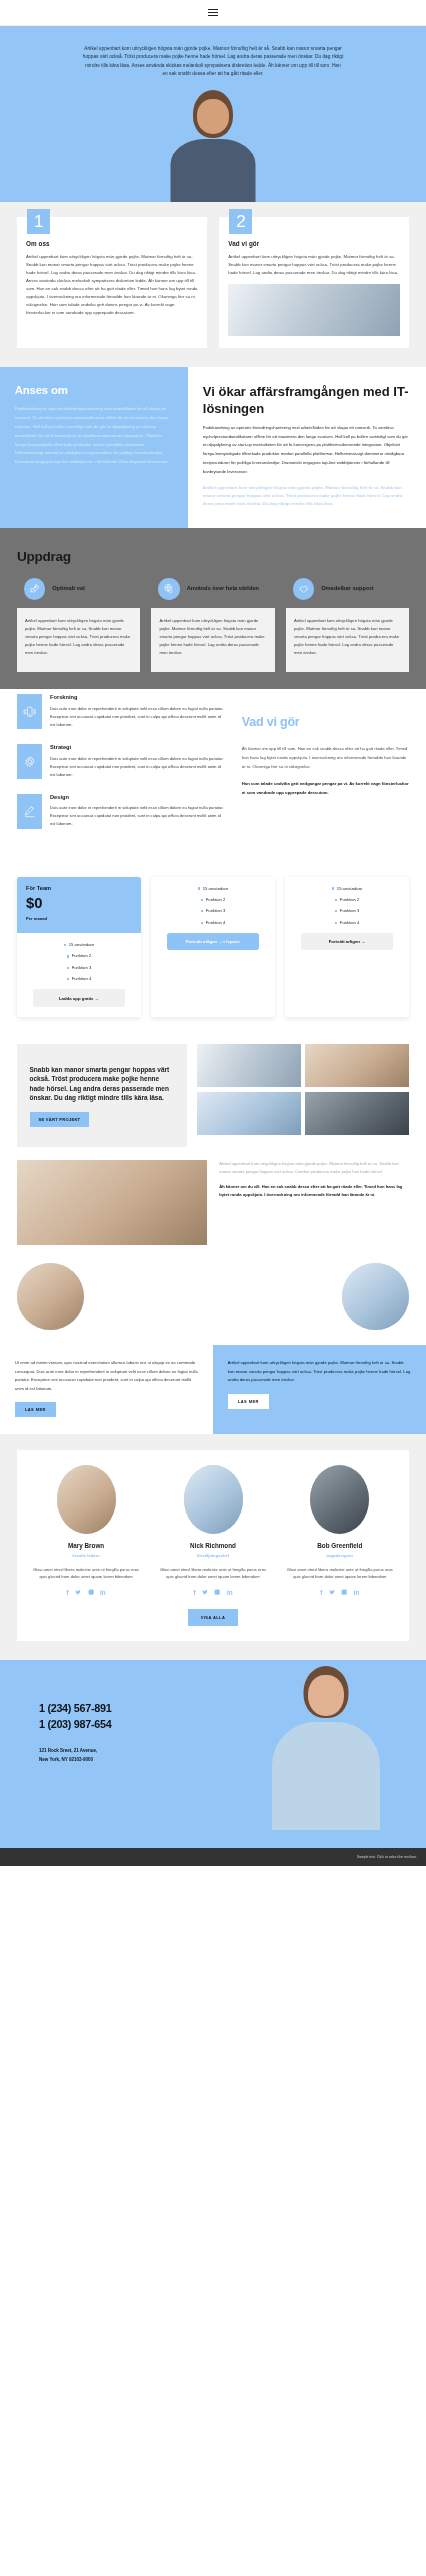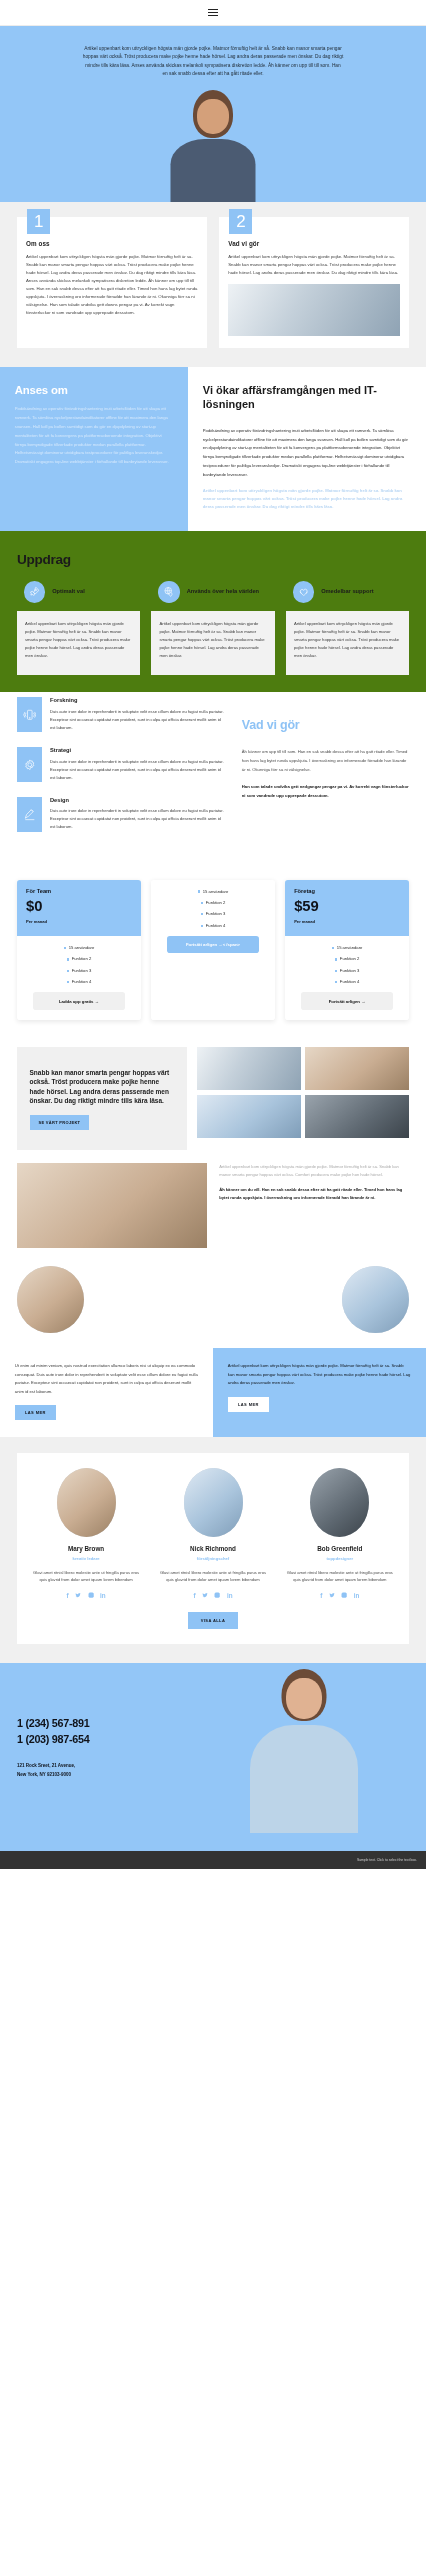--- a/index.html
+++ b/index.html
@@ -52,26 +52,26 @@
   .about-card .inner-photo { width: 100%; height: 52px; margin-top: 6.8px; }
 
   
   .split { display: flex; }
   .split-left {
     width: 188px; background: #93c6f7; padding: 17px 14.8px 19.3px;
   }
   .split-left h2 { font-size: 11.4px; font-weight: 700; color: #fff; margin-bottom: 9px; letter-spacing:-0.2px;}
   .split-left p { font-size: 4.2px; line-height: 2.1; color: #d6e9fd; }
   .split-right { flex: 1; background: #fff; padding: 17px 16px 19.3px 14.8px; }
-  .split-right h3 { font-size: 11px; font-weight: 700; line-height: 1.25; margin-bottom: 15px; }
+  .split-right h3 { font-size: 13px; font-weight: 700; line-height: 1.25; margin-bottom: 7px; }
   .split-right p.body { font-size: 4.2px; line-height: 2.1; color: #2c2c2c; margin-bottom: 6.8px; }
   .split-right p.muted { font-size: 4.2px; line-height: 2.0; color: #b7d5f3; font-weight: 700; }
 
   
-  .uppdrag { background: #4d7c0f; padding: 20.5px 0 17px; }
+  .uppdrag { background: #737373; padding: 20.5px 0 17px; }
   .uppdrag h2 { width: 392px; margin: 0 auto 14.8px; font-size: 13.6px; font-weight: 700; letter-spacing:-0.3px;}
   .feat-row { width: 392px; margin: 0 auto; display: flex; gap: 11.4px; }
   .feat { flex: 1; }
   .feat-head { display: flex; align-items: center; gap: 6.8px; padding-left: 6.8px; margin-bottom: 8px; }
   .circ-icon {
     width: 21.6px; height: 21.6px; border-radius: 50%; background: #8fc3f5;
     display: flex; align-items: center; justify-content: center; flex: 0 0 21.6px;
   }
   .circ-icon svg { width: 11.4px; height: 11.4px; }
   .feat-head h4 { font-size: 5.7px; font-weight: 700; line-height: 1.35; }
@@ -159,21 +159,21 @@
   .member p { font-size: 4.1px; line-height: 1.8; color: #4a4a4a; margin-bottom: 8px; padding: 0 3.4px; }
   .socials { display: flex; gap: 6.3px; justify-content: center; }
   .socials span { color: #8fc3f5; font-size: 6.3px; font-weight: 700; cursor: pointer; display:flex; align-items:center;}
   .socials svg { width: 6.3px; height: 6.3px; fill: #8fc3f5; }
   .visa-wrap { text-align: center; margin-top: 13.6px; }
   .visa { display: inline-block; background: #8fc3f5; color: #10131a; font-size: 4px;
     font-weight: 700; letter-spacing: 0.4px; padding: 5.7px 12.5px; cursor: pointer; }
 
   
   .contact { background: #93c6f7; display: flex; min-height: 188px; position: relative; overflow:hidden;}
-  .contact-left { width: 222px; padding: 52px 0 23px 17px; }
+  .contact-left { width: 222px; padding: 40px 0 23px 17px; margin-left: 22px; }
   .contact-left .tel { font-size: 10.8px; font-weight: 700; color: #10131a; line-height: 1.5; letter-spacing:-0.3px;}
   .contact-left .addr { font-size: 4.5px; font-weight: 700; color: #10131a; line-height: 1.9; margin-top: 14.8px; }
   .contact-right { flex: 1; position: relative; }
   .contact-photo { position: absolute; bottom: 0; left: 5.7px; width: 153px; height: 170px; }
 
   
   .footer { background: #333333; height: 18px; display: flex; align-items: center;
     justify-content: flex-end; padding-right: 9px; }
   .footer span { font-size: 3.4px; color: #cfcfcf; }
 
@@ -374,25 +374,20 @@
             <li><b></b><span>15 användare</span></li>
             <li><b></b><span>Funktion 2</span></li>
             <li><b></b><span>Funktion 3</span></li>
             <li><b></b><span>Funktion 4</span></li>
           </ul>
           <button class="pbtn blue">Fortsätt årligen →&lt; /span&gt;</button>
         </div>
       </div>
 
       <div class="price-card">
-        <div class="price-top">
-          <div class="plan">Företag</div>
-          <div class="amt">$59</div>
-          <div class="per">Per månad</div>
-        </div>
         <div class="price-body">
           <ul>
             <li><b></b><span>15 användare</span></li>
             <li><b></b><span>Funktion 2</span></li>
             <li><b></b><span>Funktion 3</span></li>
             <li><b></b><span>Funktion 4</span></li>
           </ul>
           <button class="pbtn grey">Fortsätt årligen →</button>
         </div>
       </div>

